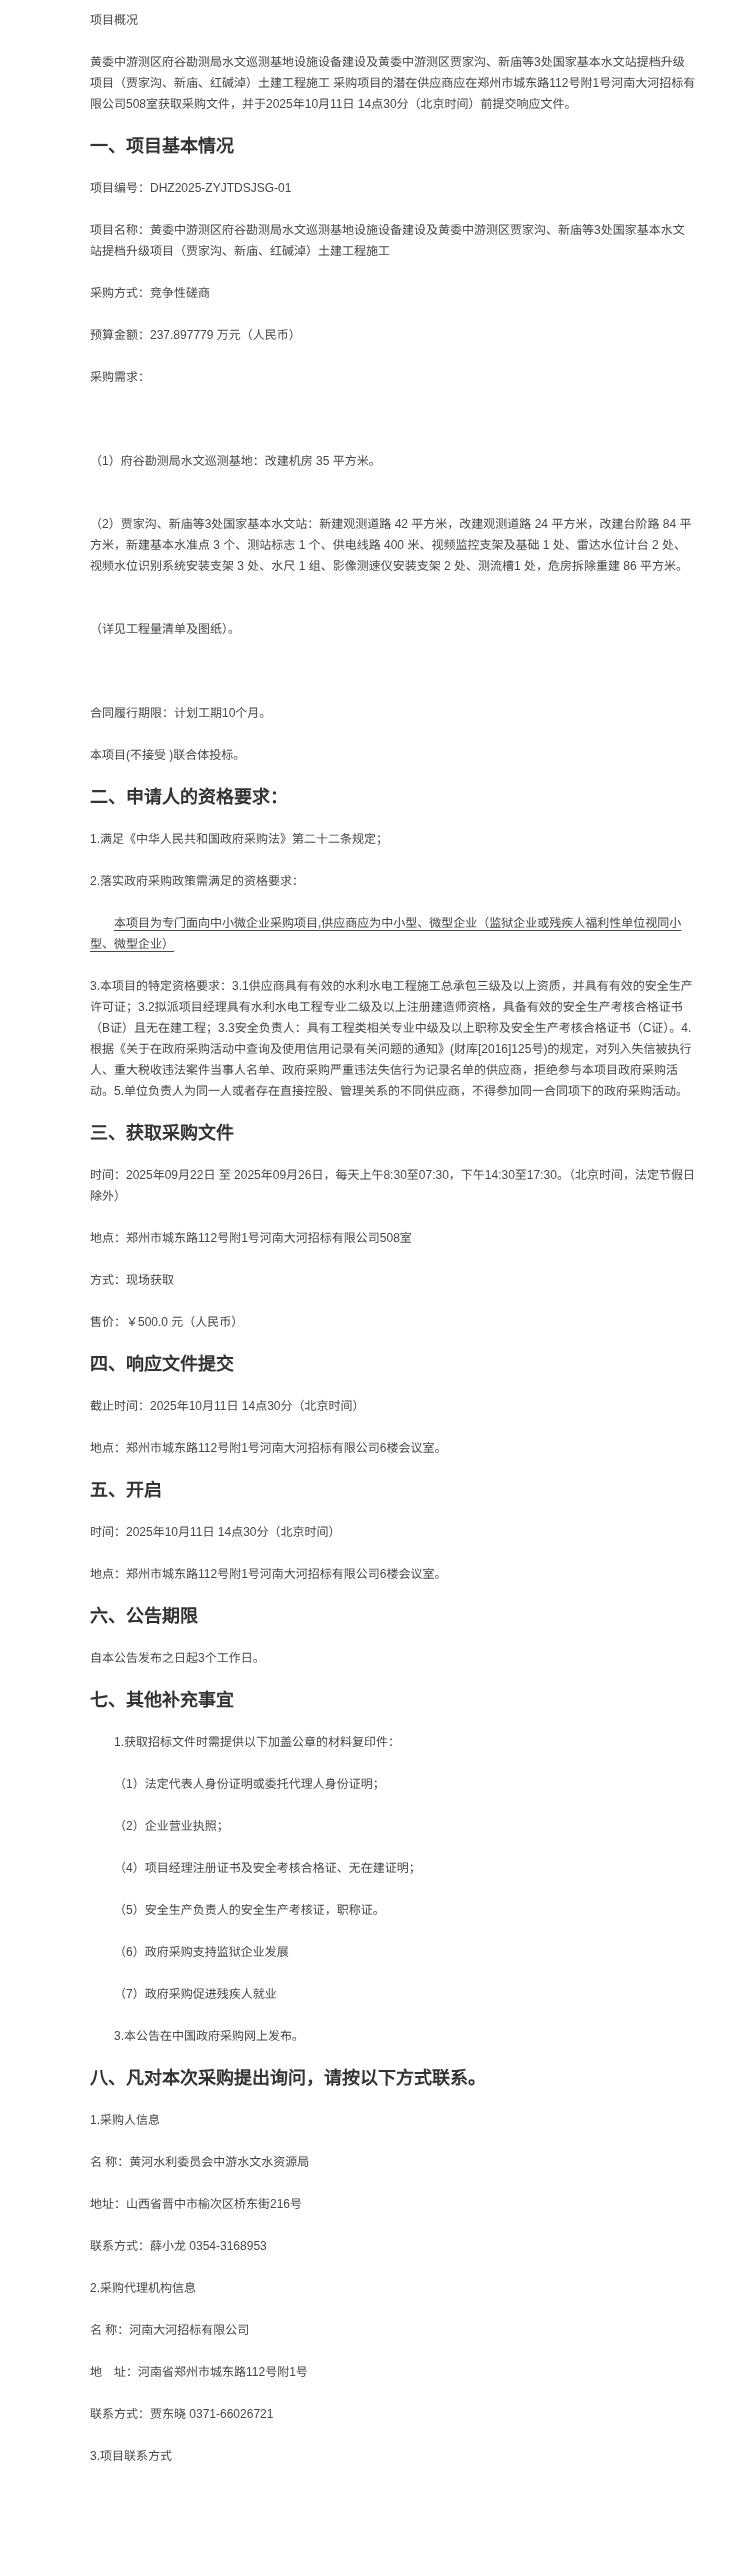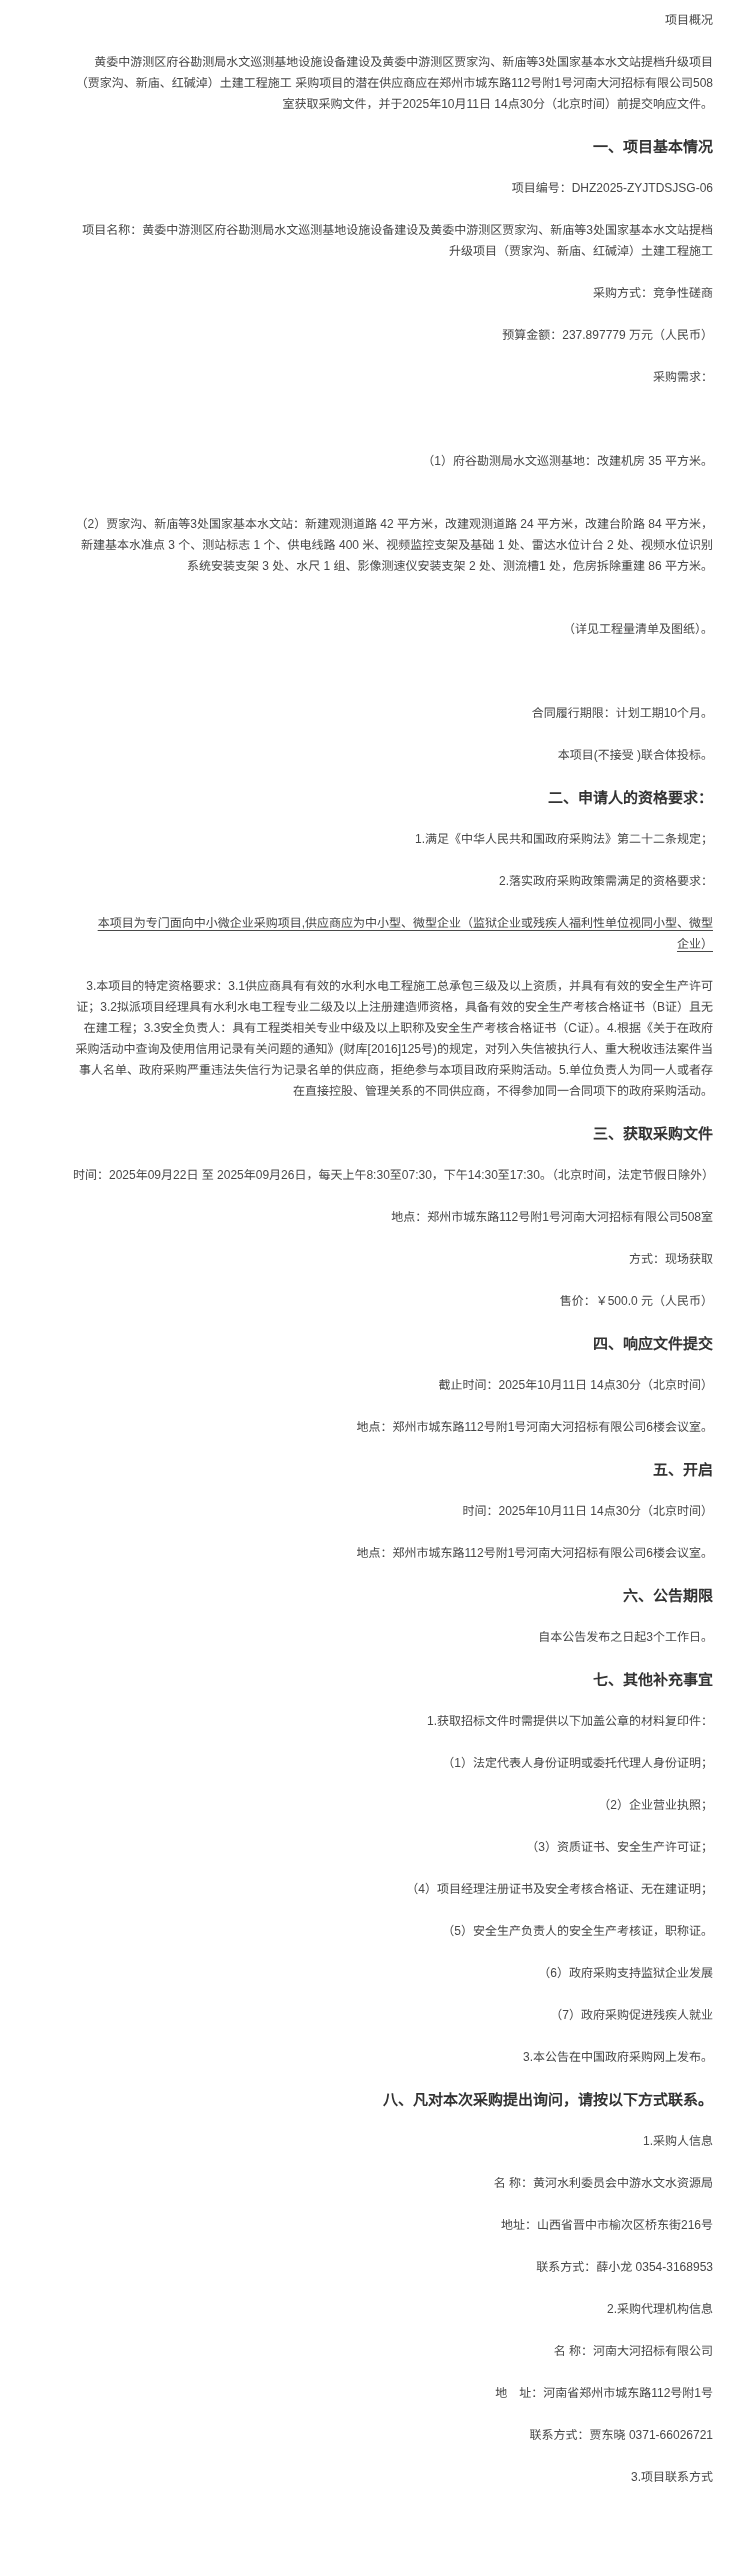--- a/index.html
+++ b/index.html
@@ -13,47 +13,46 @@
     min-height: 2576px;
     margin: 0;
     padding: 9.8px 18px 21px 73px;
     background: #ffffff;
     color: #474747;
     font-family: "Liberation Sans", "DejaVu Sans", sans-serif;
     font-size: 12px;
     line-height: 21px;
   }
   .doc p, .doc .block {
-    margin: 21px 0;
+    margin: 21px 17px;
     white-space: pre-wrap;
-    text-align: right;
   }
   .doc > :first-child { margin-top: 0; }
   .block > div { margin: 0; white-space: pre-wrap; }
   .h {
     font-weight: bold;
     color: #333333;
-    font-size: 15px;
+    font-size: 18px;
   }
   .indent { text-indent: 2em; }
   .u-note {
     text-decoration: underline;
     text-underline-offset: 3px;
   }
 </style>
 </head>
 <body>
 
 <div class="doc">
 
   <p>项目概况</p>
   <p>黄委中游测区府谷勘测局水文巡测基地设施设备建设及黄委中游测区贾家沟、新庙等3处国家基本水文站提档升级项目（贾家沟、新庙、红碱淖）土建工程施工 采购项目的潜在供应商应在郑州市城东路112号附1号河南大河招标有限公司508室获取采购文件，并于2025年10月11日 14点30分（北京时间）前提交响应文件。</p>
 
   <p class="h">一、项目基本情况</p>
-  <p>项目编号：DHZ2025-ZYJTDSJSG-06</p>
+  <p>项目编号：DHZ2025-ZYJTDSJSG-01</p>
   <p>项目名称：黄委中游测区府谷勘测局水文巡测基地设施设备建设及黄委中游测区贾家沟、新庙等3处国家基本水文站提档升级项目（贾家沟、新庙、红碱淖）土建工程施工</p>
   <p>采购方式：竞争性磋商</p>
   <p>预算金额：237.897779 万元（人民币）</p>
   <p>采购需求：</p>
   <div class="block">
     <div>（1）府谷勘测局水文巡测基地：改建机房 35 平方米。</div>
     <div>（2）贾家沟、新庙等3处国家基本水文站：新建观测道路 42 平方米，改建观测道路 24 平方米，改建台阶路 84 平方米，新建基本水准点 3 个、测站标志 1 个、供电线路 400 米、视频监控支架及基础 1 处、雷达水位计台 2 处、视频水位识别系统安装支架 3 处、水尺 1 组、影像测速仪安装支架 2 处、测流槽1 处，危房拆除重建 86 平方米。</div>
     <div>（详见工程量清单及图纸）。</div>
   </div>
   <p>合同履行期限：计划工期10个月。</p>
@@ -79,21 +78,20 @@
   <p>时间：2025年10月11日 14点30分（北京时间）</p>
   <p>地点：郑州市城东路112号附1号河南大河招标有限公司6楼会议室。</p>
 
   <p class="h">六、公告期限</p>
   <p>自本公告发布之日起3个工作日。</p>
 
   <p class="h">七、其他补充事宜</p>
   <p class="indent">1.获取招标文件时需提供以下加盖公章的材料复印件：</p>
   <p class="indent">（1）法定代表人身份证明或委托代理人身份证明；</p>
   <p class="indent">（2）企业营业执照；</p>
-  <p class="indent">（3）资质证书、安全生产许可证；</p>
   <p class="indent">（4）项目经理注册证书及安全考核合格证、无在建证明；</p>
   <p class="indent">（5）安全生产负责人的安全生产考核证，职称证。</p>
   <p class="indent">（6）政府采购支持监狱企业发展</p>
   <p class="indent">（7）政府采购促进残疾人就业</p>
   <p class="indent">3.本公告在中国政府采购网上发布。</p>
 
   <p class="h">八、凡对本次采购提出询问，请按以下方式联系。</p>
   <p>1.采购人信息</p>
   <p>名 称：黄河水利委员会中游水文水资源局</p>
   <p>地址：山西省晋中市榆次区桥东街216号</p>

